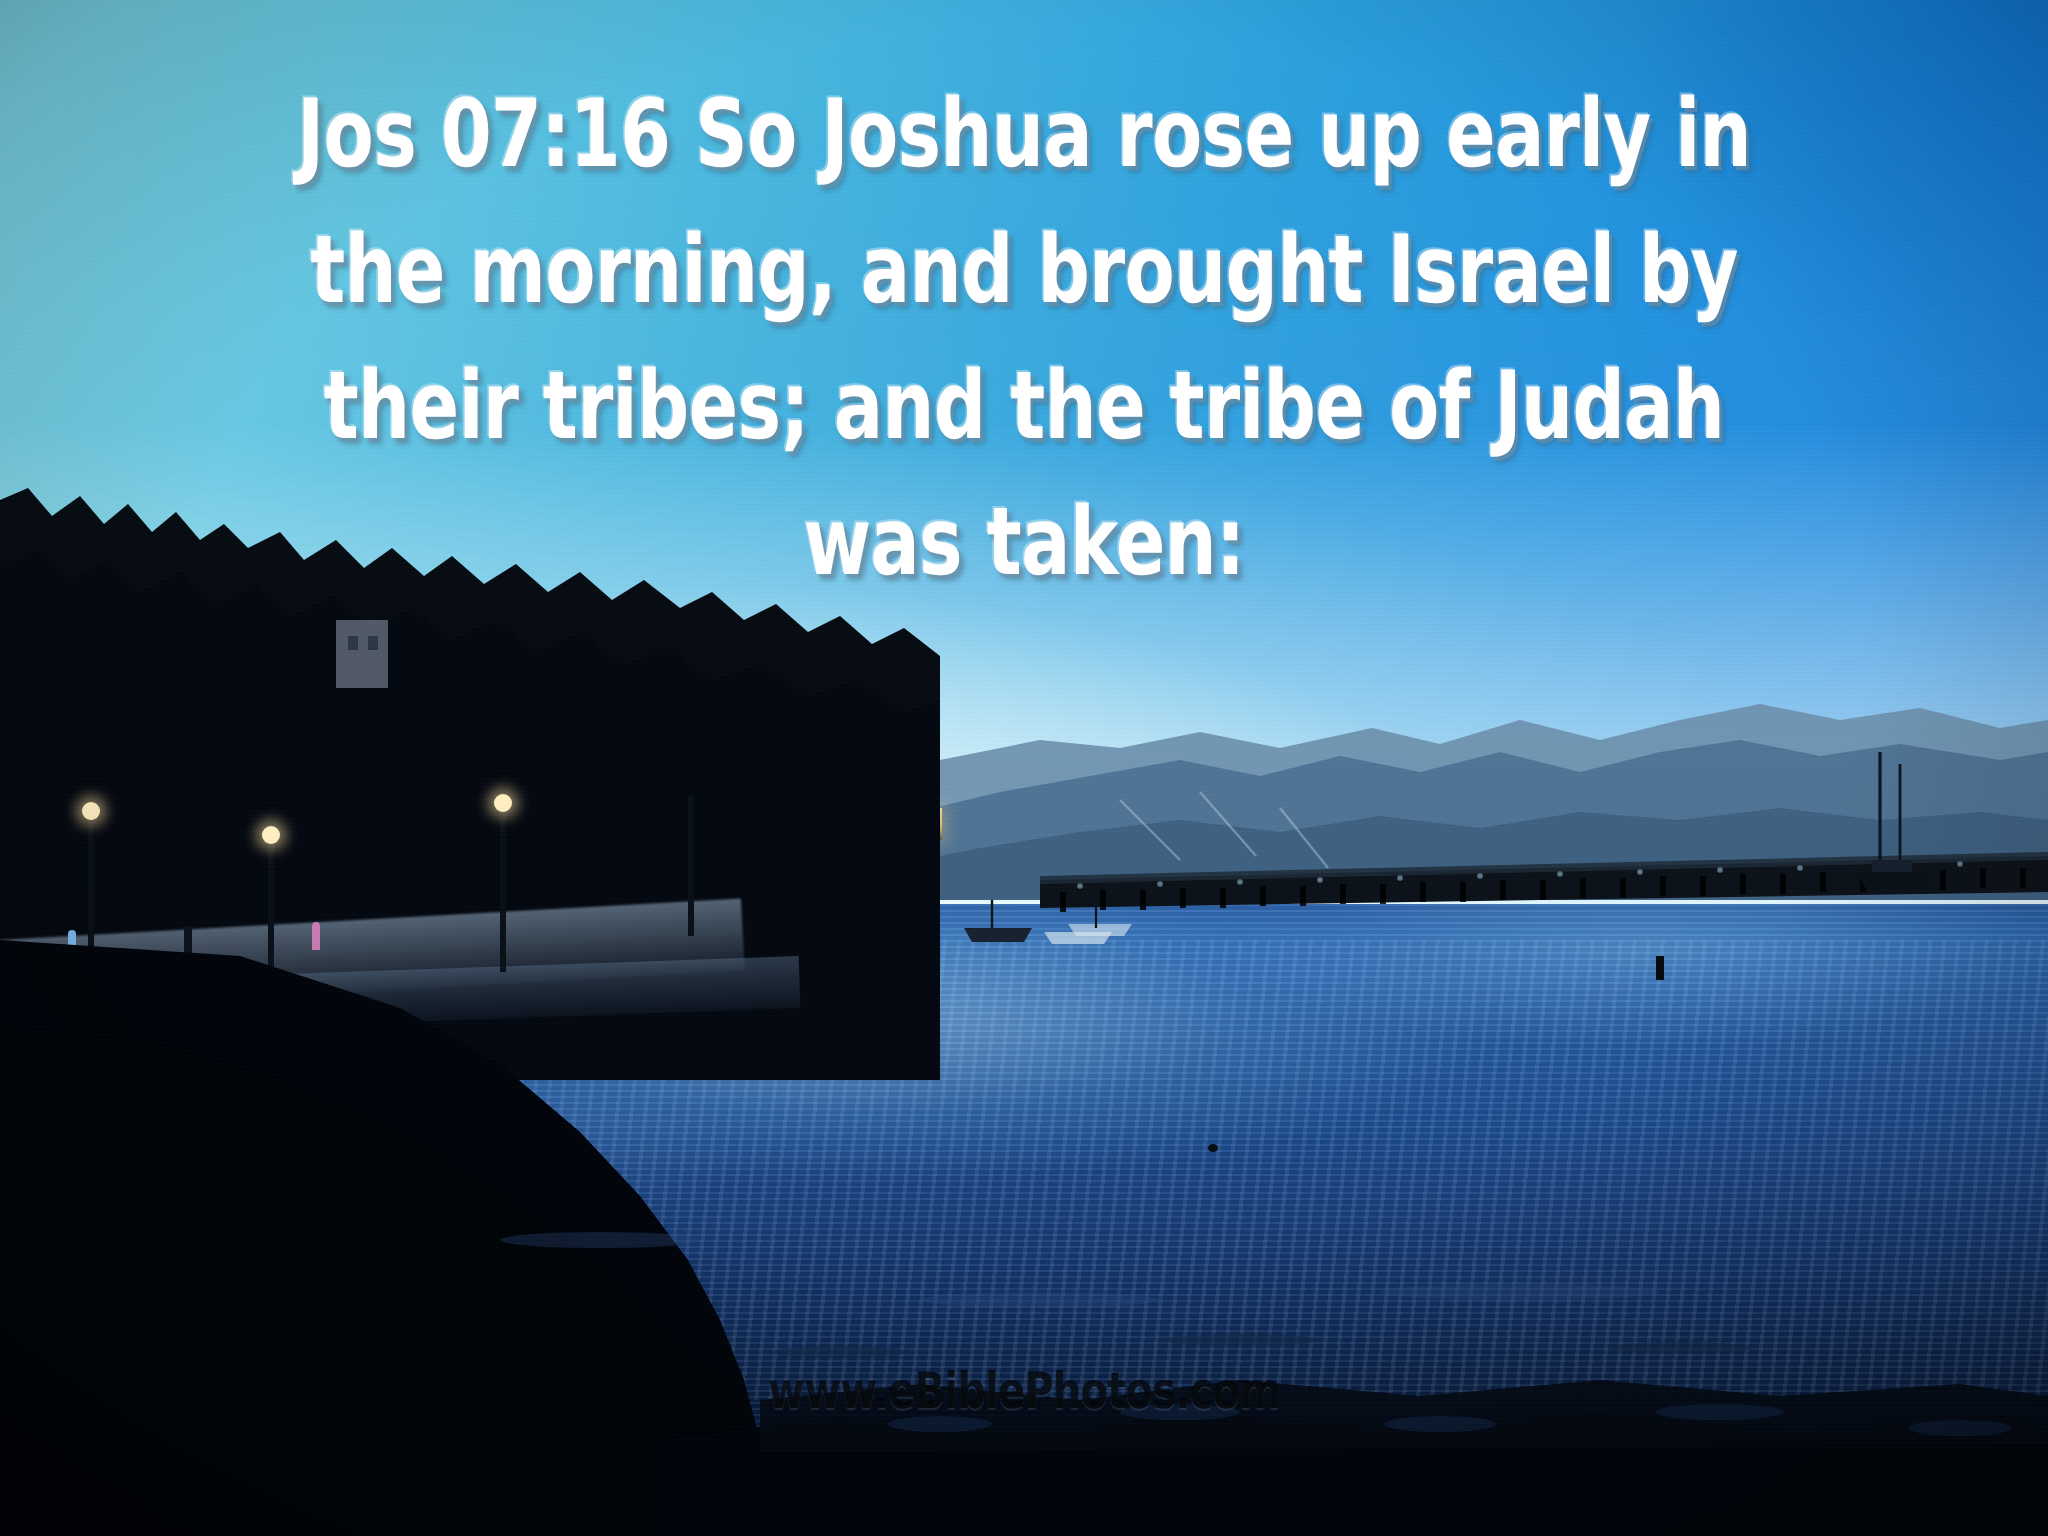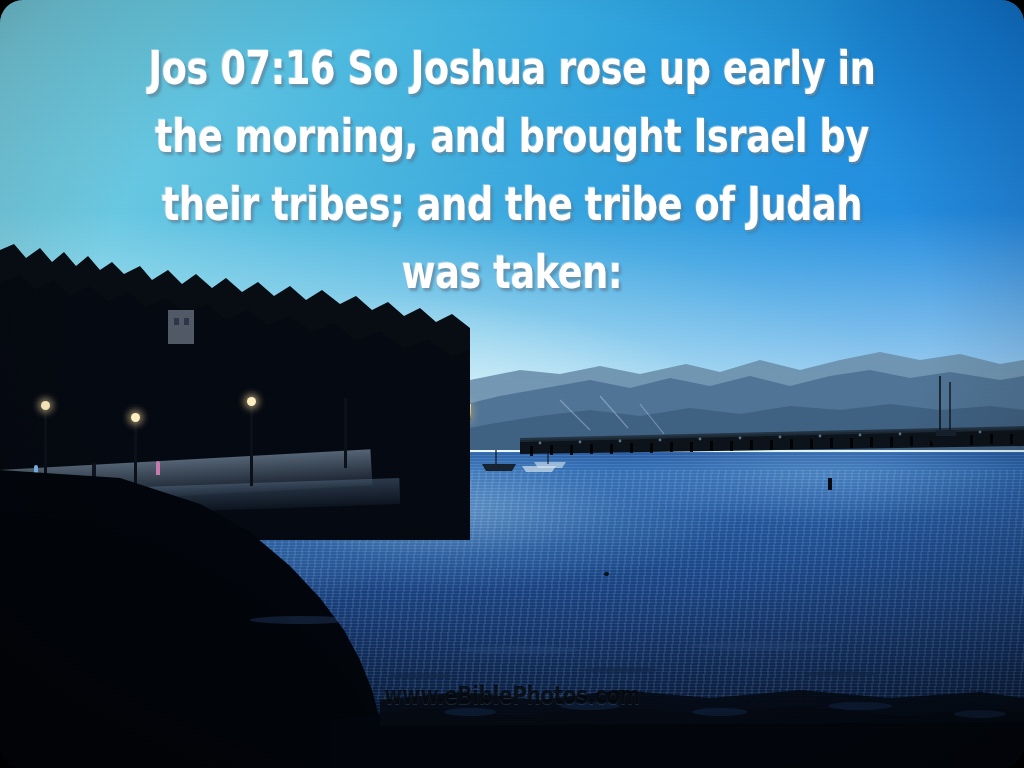--- a/index.html
+++ b/index.html
@@ -8,21 +8,20 @@
     background:#000;
     font-family:"Liberation Sans", sans-serif;
     overflow:hidden;
   }
 
   #stage {
     position:relative;
     width:1024px; height:768px;
     overflow:hidden;
     background:#04070d;
-    border-radius:23px;
   }
 
   
   .sky {
     position:absolute; left:0; top:0; width:1024px; height:470px;
     background:
       linear-gradient(to bottom,
         rgba(255,255,255,0) 0%,
         rgba(255,255,255,0.05) 45%,
         rgba(232,250,253,0.62) 80%,

